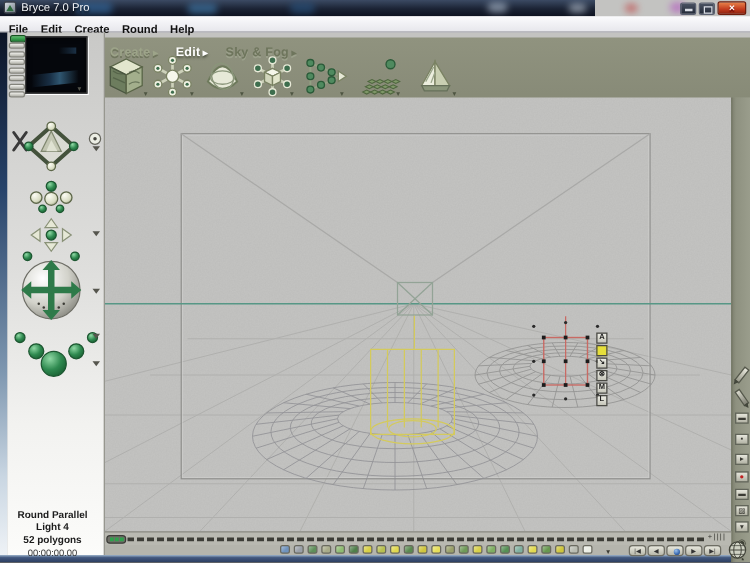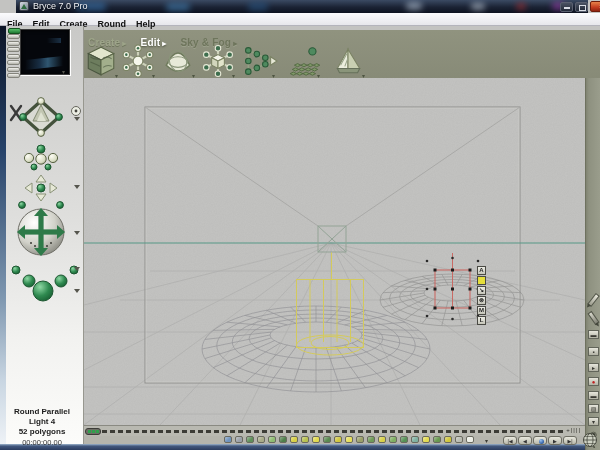--- a/index.html
+++ b/index.html
@@ -1,21 +1,21 @@
 <!DOCTYPE html>
 <html><head>
 <meta charset="utf-8">
 <style>
   html,body{margin:0;padding:0;background:#222;}
   .app{position:relative;width:600px;height:450px;overflow:hidden;
        font-family:"Liberation Sans",sans-serif;background:#c3c3c1;}
   .abs{position:absolute;}
 
   
-  .titlebar{position:absolute;left:16px;top:0;width:572px;height:13px;
+  .titlebar{position:absolute;left:0;top:0;width:476px;height:13px;
     background:linear-gradient(180deg,#3b4a63 0%,#1b2334 55%,#0d1220 100%);}
   .tb-blob{position:absolute;border-radius:4px;filter:blur(3px);opacity:.55;}
   .tb-icon{position:absolute;left:3px;top:1px;width:10px;height:10px;border-radius:2px;
     background:linear-gradient(135deg,#d6dbe2,#79828e);border:1px solid #3a3f48;box-sizing:border-box;}
   .tb-icon i{position:absolute;left:1px;bottom:1px;width:0;height:0;
     border-left:3px solid transparent;border-right:3px solid transparent;border-bottom:5px solid #2e6b3f;}
   .tb-title{position:absolute;left:17px;top:0;height:13px;line-height:13px;color:#f0f2f6;
     font-size:9px;text-shadow:0 1px 2px #000;}
   .winbtn{position:absolute;top:2px;height:10px;box-sizing:border-box;border:1px solid #5a6070;
     background:linear-gradient(180deg,#4a5262,#232a38);border-radius:2px;}

